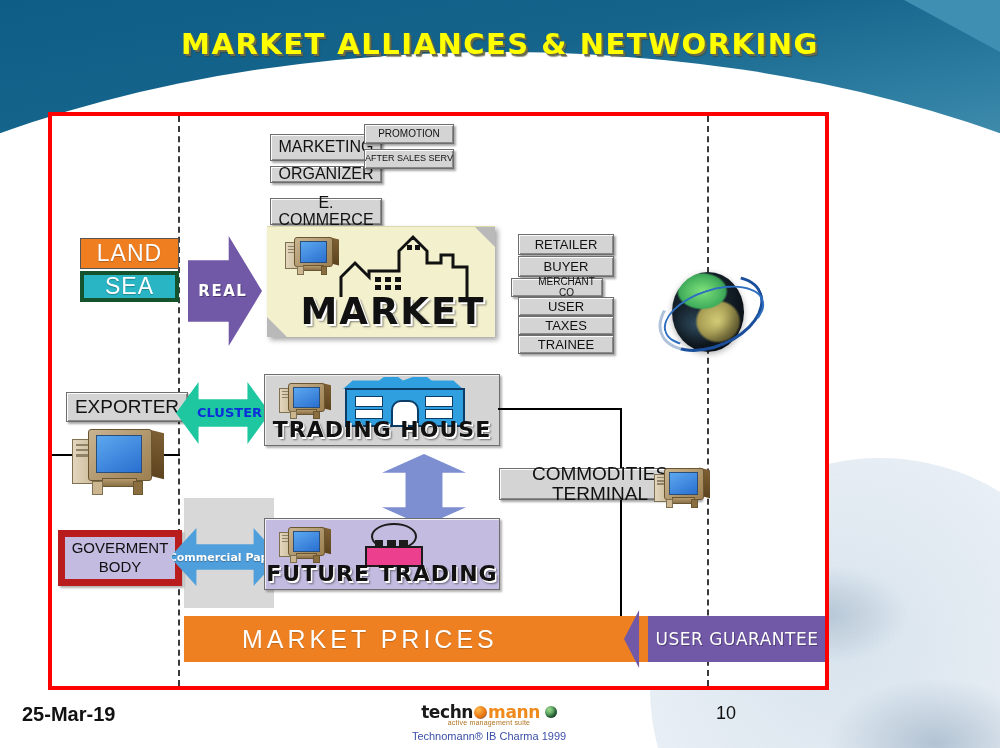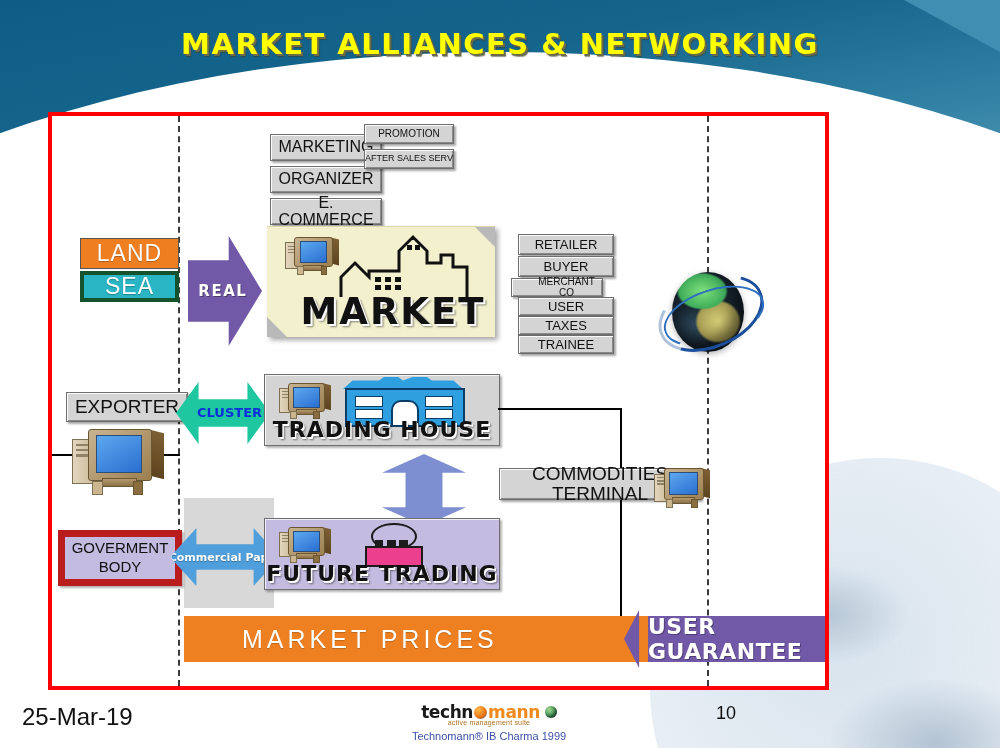--- a/index.html
+++ b/index.html
@@ -90,21 +90,21 @@
   .ar-dbl-v{position:absolute;background:#7d8fd0;
      clip-path:polygon(50% 0,100% 26%,72% 26%,72% 74%,100% 74%,50% 100%,0 74%,28% 74%,28% 26%,0 26%);}
 
   .ar-left{position:absolute;background:#7159a8;
      clip-path:polygon(0 50%,26% 0,26% 100%);}
 
   .mpbar{position:absolute;background:#ee8022;display:flex;align-items:center;}
   .mpbar span{color:#fff;font-size:25px;letter-spacing:4px;margin-left:58px;
               font-family:"Liberation Sans",sans-serif;text-shadow:0 1px 1px rgba(0,0,0,.2);}
   .ug{position:absolute;background:#7159a8;display:flex;align-items:center;justify-content:center;}
-  .ug span{color:#fff;font-size:22px;font-weight:bold;letter-spacing:.5px;
+  .ug span{color:#fff;font-size:17px;font-weight:normal;letter-spacing:.5px;
            font-family:"DejaVu Sans",sans-serif;text-shadow:1px 1px 0 rgba(0,0,0,.3);}
 
   
   .market{position:absolute;background:#f2f0cd;
           box-shadow:3px 3px 5px rgba(0,0,0,.35);
           border-top:1px solid #ded9a8;}
   .market .corner{position:absolute;width:20px;height:20px;background:#b9b9b9;}
   .market .c-tr{right:0;top:0;clip-path:polygon(0 0,100% 0,100% 100%);}
   .market .c-bl{left:0;bottom:0;clip-path:polygon(0 0,0 100%,100% 100%);}
   .mk-word{position:absolute;left:0;right:0;bottom:4px;text-align:center;
@@ -149,21 +149,21 @@
       radial-gradient(circle at 36% 30%,#cfe8d9,#5b8c7a 42%,#20333c 78%,#0d1419 100%);
     box-shadow:inset -7px -9px 16px rgba(0,0,0,.5),0 2px 6px rgba(0,0,0,.3);}
   .globe .ring{position:absolute;left:-4%;top:16%;width:108%;height:66%;
     border:3px solid #1b4f9c;border-radius:50%;transform:rotate(-23deg);
     border-top-color:transparent;border-left-color:rgba(27,79,156,.35);}
   .globe .ring2{position:absolute;left:2%;top:26%;width:104%;height:52%;
     border:2px solid #2f6fbf;border-radius:50%;transform:rotate(-18deg);
     border-bottom-color:transparent;}
 
   
-  .f-date{position:absolute;left:22px;top:703px;font-size:24px;color:#111;}
+  .f-date{position:absolute;left:22px;top:703px;font-size:20px;color:#111;font-weight:bold;}
   .f-page{position:absolute;left:716px;top:703px;font-size:18px;color:#111;}
   .f-logo{position:absolute;left:399px;top:702px;width:180px;text-align:center;}
   .f-logo .w1{font-size:17px;font-weight:bold;color:#1a1a1a;letter-spacing:-.4px;
               font-family:"DejaVu Sans",sans-serif;}
   .f-logo .dot{display:inline-block;width:13px;height:13px;border-radius:50%;vertical-align:-1px;
                background:radial-gradient(circle at 34% 30%,#ffbb4d,#e8720f 60%,#2a5a9c 100%);
                margin:0 1px;}
   .f-logo .w2{font-size:17px;font-weight:bold;color:#f08a1c;letter-spacing:-.4px;
               font-family:"DejaVu Sans",sans-serif;text-align:center;}
   .f-logo .gl{display:inline-block;width:12px;height:12px;border-radius:50%;margin-left:5px;
@@ -186,21 +186,21 @@
 
   <div class="title">MARKET ALLIANCES &amp; NETWORKING</div>
 
   <div id="frame">
     <div id="canvas">
 
       <div class="vdash" style="left:126px"></div>
       <div class="vdash" style="left:655px"></div>
 
       <div class="bx g3d lbl" style="left:218px;top:18px;width:112px;height:27px;font-size:16px">MARKETING</div>
-      <div class="bx g3d lbl" style="left:218px;top:50px;width:112px;height:27px;font-size:16px">ORGANIZER</div>
+      <div class="bx g3d lbl" style="left:218px;top:50px;width:112px;height:17px;font-size:16px">ORGANIZER</div>
       <div class="bx g3d lbl" style="left:218px;top:82px;width:112px;height:27px;font-size:16px">E. COMMERCE</div>
 
       <div class="bx g3d lbl" style="left:312px;top:8px;width:90px;height:20px;font-size:10px">PROMOTION</div>
       <div class="bx g3d lbl" style="left:312px;top:33px;width:90px;height:20px;font-size:9px">AFTER SALES SERV</div>
 
       <div class="bx cat" style="left:28px;top:122px;width:99px;height:31px;background:#ef7e21;border:1px solid #555;">LAND</div>
       <div class="bx cat" style="left:28px;top:155px;width:99px;height:31px;background:#29b5c4;border:4px solid #14532d;">SEA</div>
 
       <div class="ar-real" style="left:136px;top:120px;width:74px;height:110px">
         <span>REAL</span>

